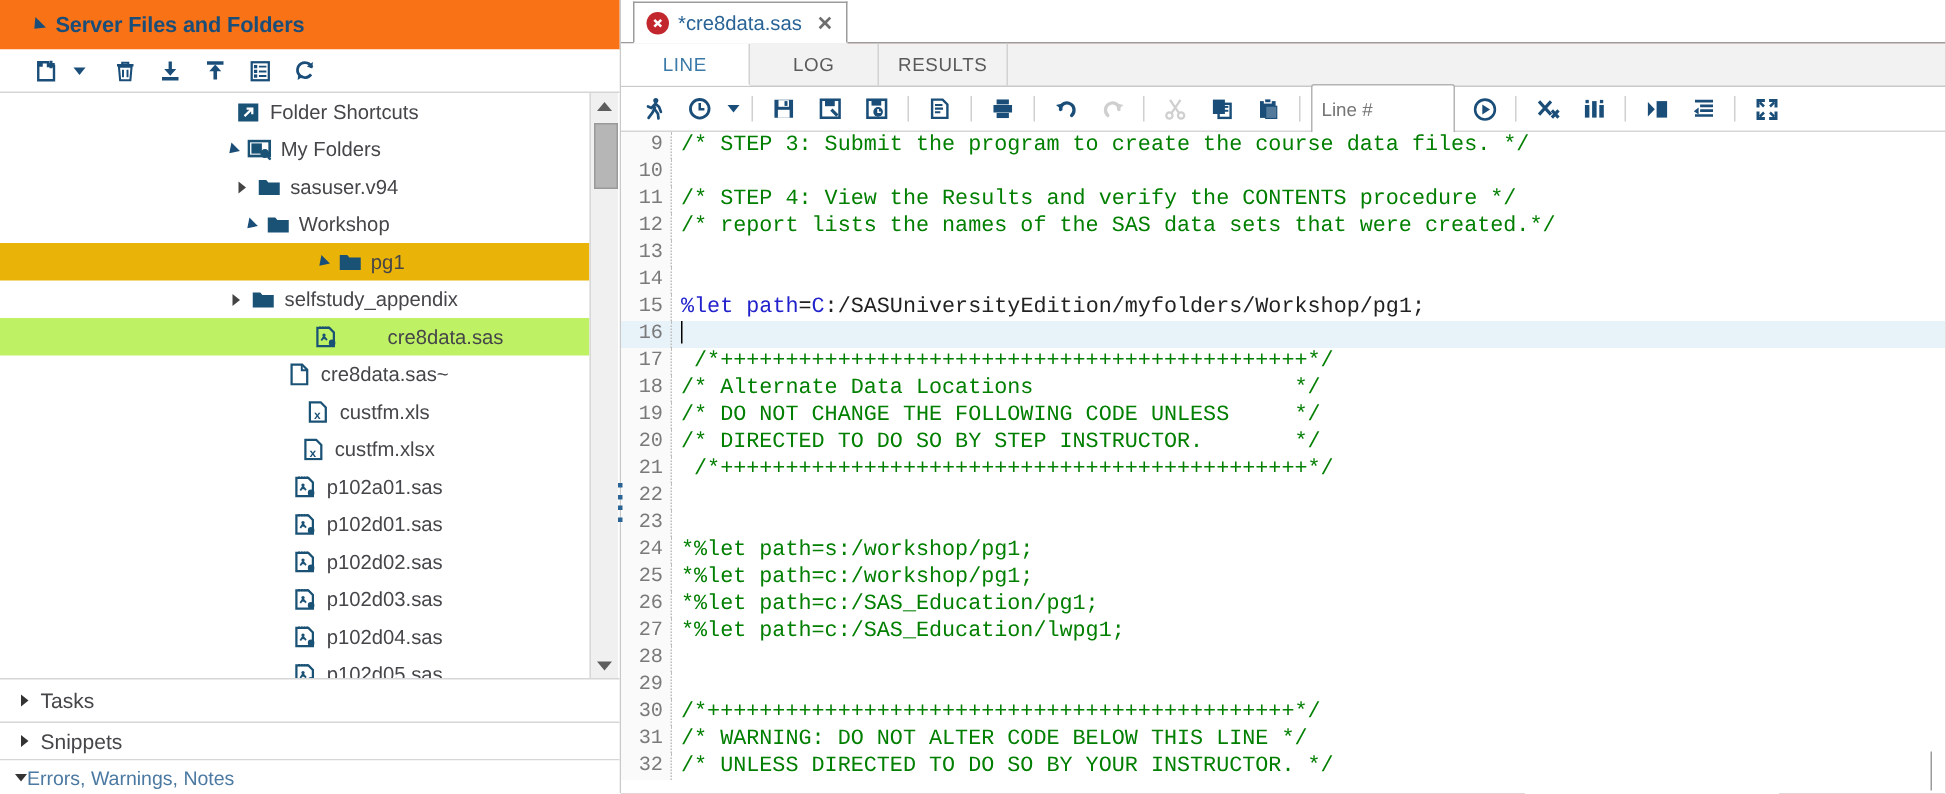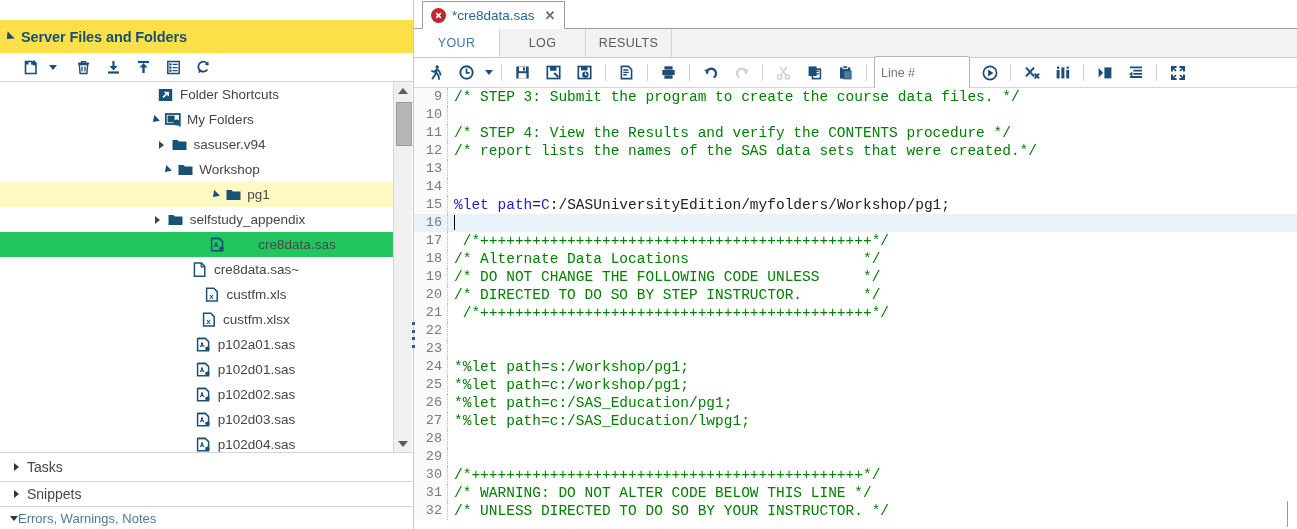--- a/index.html
+++ b/index.html
@@ -31,24 +31,23 @@
     display: flex;
     flex-direction: column;
     background: #ffffff;
     border-right: 1px solid #c9c9c9;
     position: relative;
   }
   .sf-header {
     height: 33px;
     display: flex;
     align-items: center;
-    padding-left: 4px;
-    box-sizing: border-box;
-    background: #fde047;
-    margin-top: 20px;
+    padding-left: 20px;
+    box-sizing: border-box;
+    background: #f97316;
   }
   .tri {
     width: 0; height: 0;
     display: inline-block;
   }
   .tri-down {
     border-left: 5px solid transparent;
     border-right: 5px solid transparent;
     border-top: 6px solid #1a4e79;
   }
@@ -109,22 +108,22 @@
   .tree-row {
     height: 25px;
     display: flex;
     align-items: center;
     font-size: 13.5px;
     color: #46464a;
     cursor: pointer;
     white-space: nowrap;
     justify-content: center;
   }
-  .tree-row.sel-light { background: #fef9c3; padding-left: 40px; }
-  .tree-row.sel-strong { background: #22c55e; gap: 27px; }
+  .tree-row.sel-light { background: #eab308; padding-left: 40px; }
+  .tree-row.sel-strong { background: #bef264; gap: 27px; }
   .tw-caret {
     width: 16px;
     display: flex;
     align-items: center;
     justify-content: center;
     flex: 0 0 16px;
   }
   .tw-icon {
     width: 20px;
     flex: 0 0 20px;
@@ -722,21 +721,21 @@
           <svg width="9" height="9" viewBox="0 0 9 9">
             <path d="M2.2 2.2 L6.8 6.8 M6.8 2.2 L2.2 6.8" stroke="#ffffff" stroke-width="1.7"></path>
           </svg>
         </span>
         <span class="doc-tab-label">*cre8data.sas</span>
         <span class="tab-close">✕</span>
       </div>
     </div>
 
     <div class="subtabs" id="subtabs">
-        <div class="subtab active">YOUR</div>
+        <div class="subtab active">LINE</div>
         <div class="subtab">LOG</div>
         <div class="subtab">RESULTS</div>
         <div class="subtabs-fill"></div>
       </div>
 
     <div class="ed-toolbar">
       <div class="ed-btn" title="Run">
         <svg width="18" height="18" viewBox="0 0 18 18">
           <circle cx="10.2" cy="3" r="1.7" fill="#1a4e79"></circle>
           <path d="M10 5.2 L7.2 8 L5 7 M10 5.2 L12.4 7.4 L13.6 10.6 M9.6 7.6 L8 11 L5.4 14.6 M9.6 9 L11.6 11.8 L12 15" stroke="#1a4e79" stroke-width="1.8" fill="none" stroke-linecap="round"></path>

